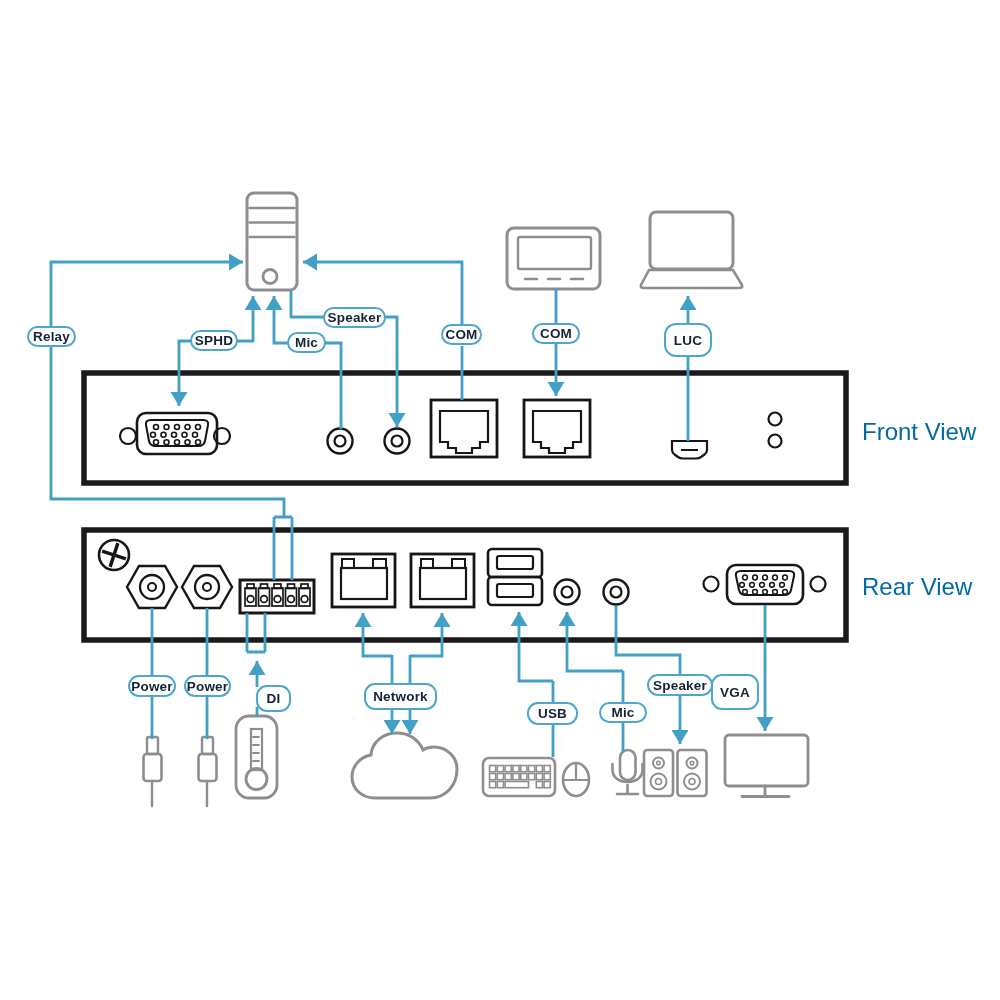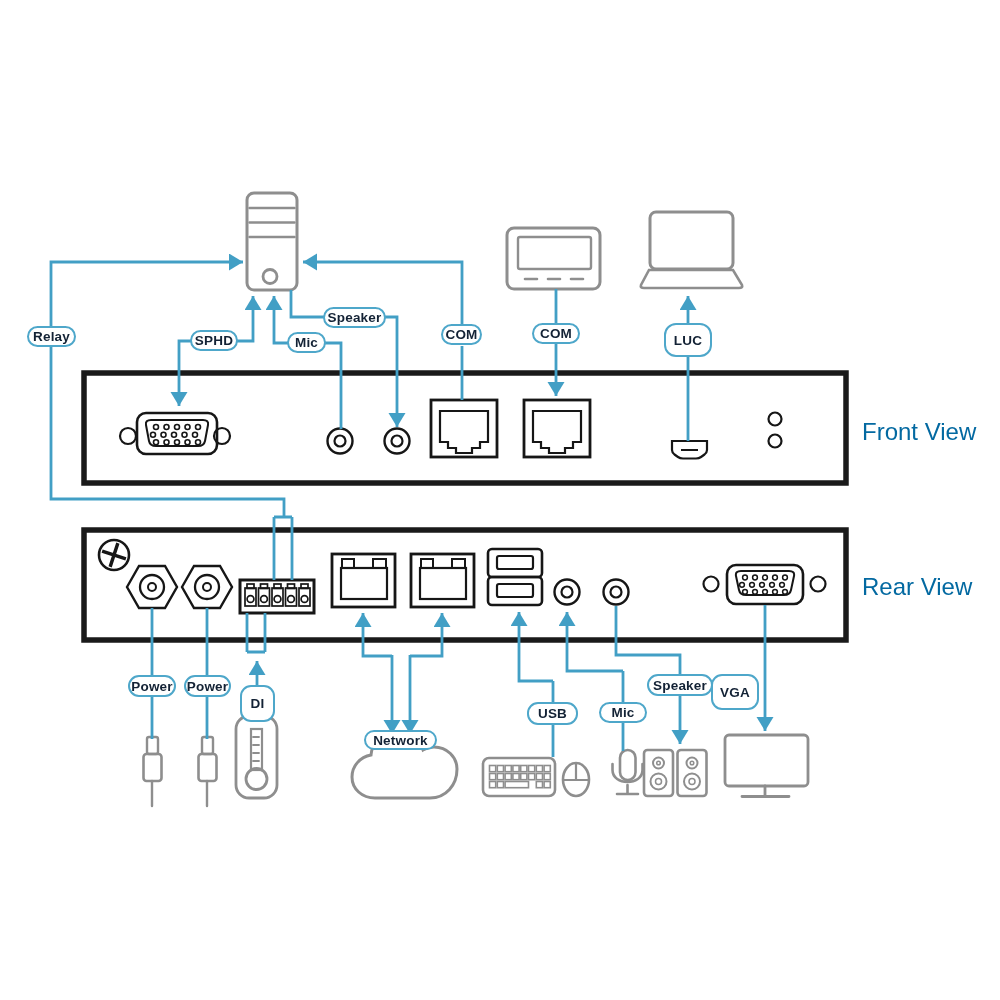--- a/index.html
+++ b/index.html
@@ -367,25 +367,25 @@
     </div>
 
   <div class="pill" style="left:128px;top:675px;width:48px;height:22px;border-radius:11px;">
       <span>Power</span>
     </div>
 
   <div class="pill" style="left:184px;top:675px;width:47px;height:22px;border-radius:11px;">
       <span>Power</span>
     </div>
 
-  <div class="pill" style="left:240px;top:685px;width:35px;height:37px;border-radius:11px;">
+  <div class="pill" style="left:256px;top:685px;width:35px;height:27px;border-radius:11px;">
       <span>DI</span>
     </div>
 
-  <div class="pill" style="left:364px;top:683px;width:73px;height:20px;border-radius:11px;margin-top:47px;">
+  <div class="pill" style="left:364px;top:683px;width:73px;height:27px;border-radius:11px;">
       <span>Network</span>
     </div>
 
   <div class="pill" style="left:527px;top:702px;width:51px;height:23px;border-radius:11px;">
       <span>USB</span>
     </div>
 
   <div class="pill" style="left:599px;top:702px;width:48px;height:21px;border-radius:11px;">
       <span>Mic</span>
     </div>

